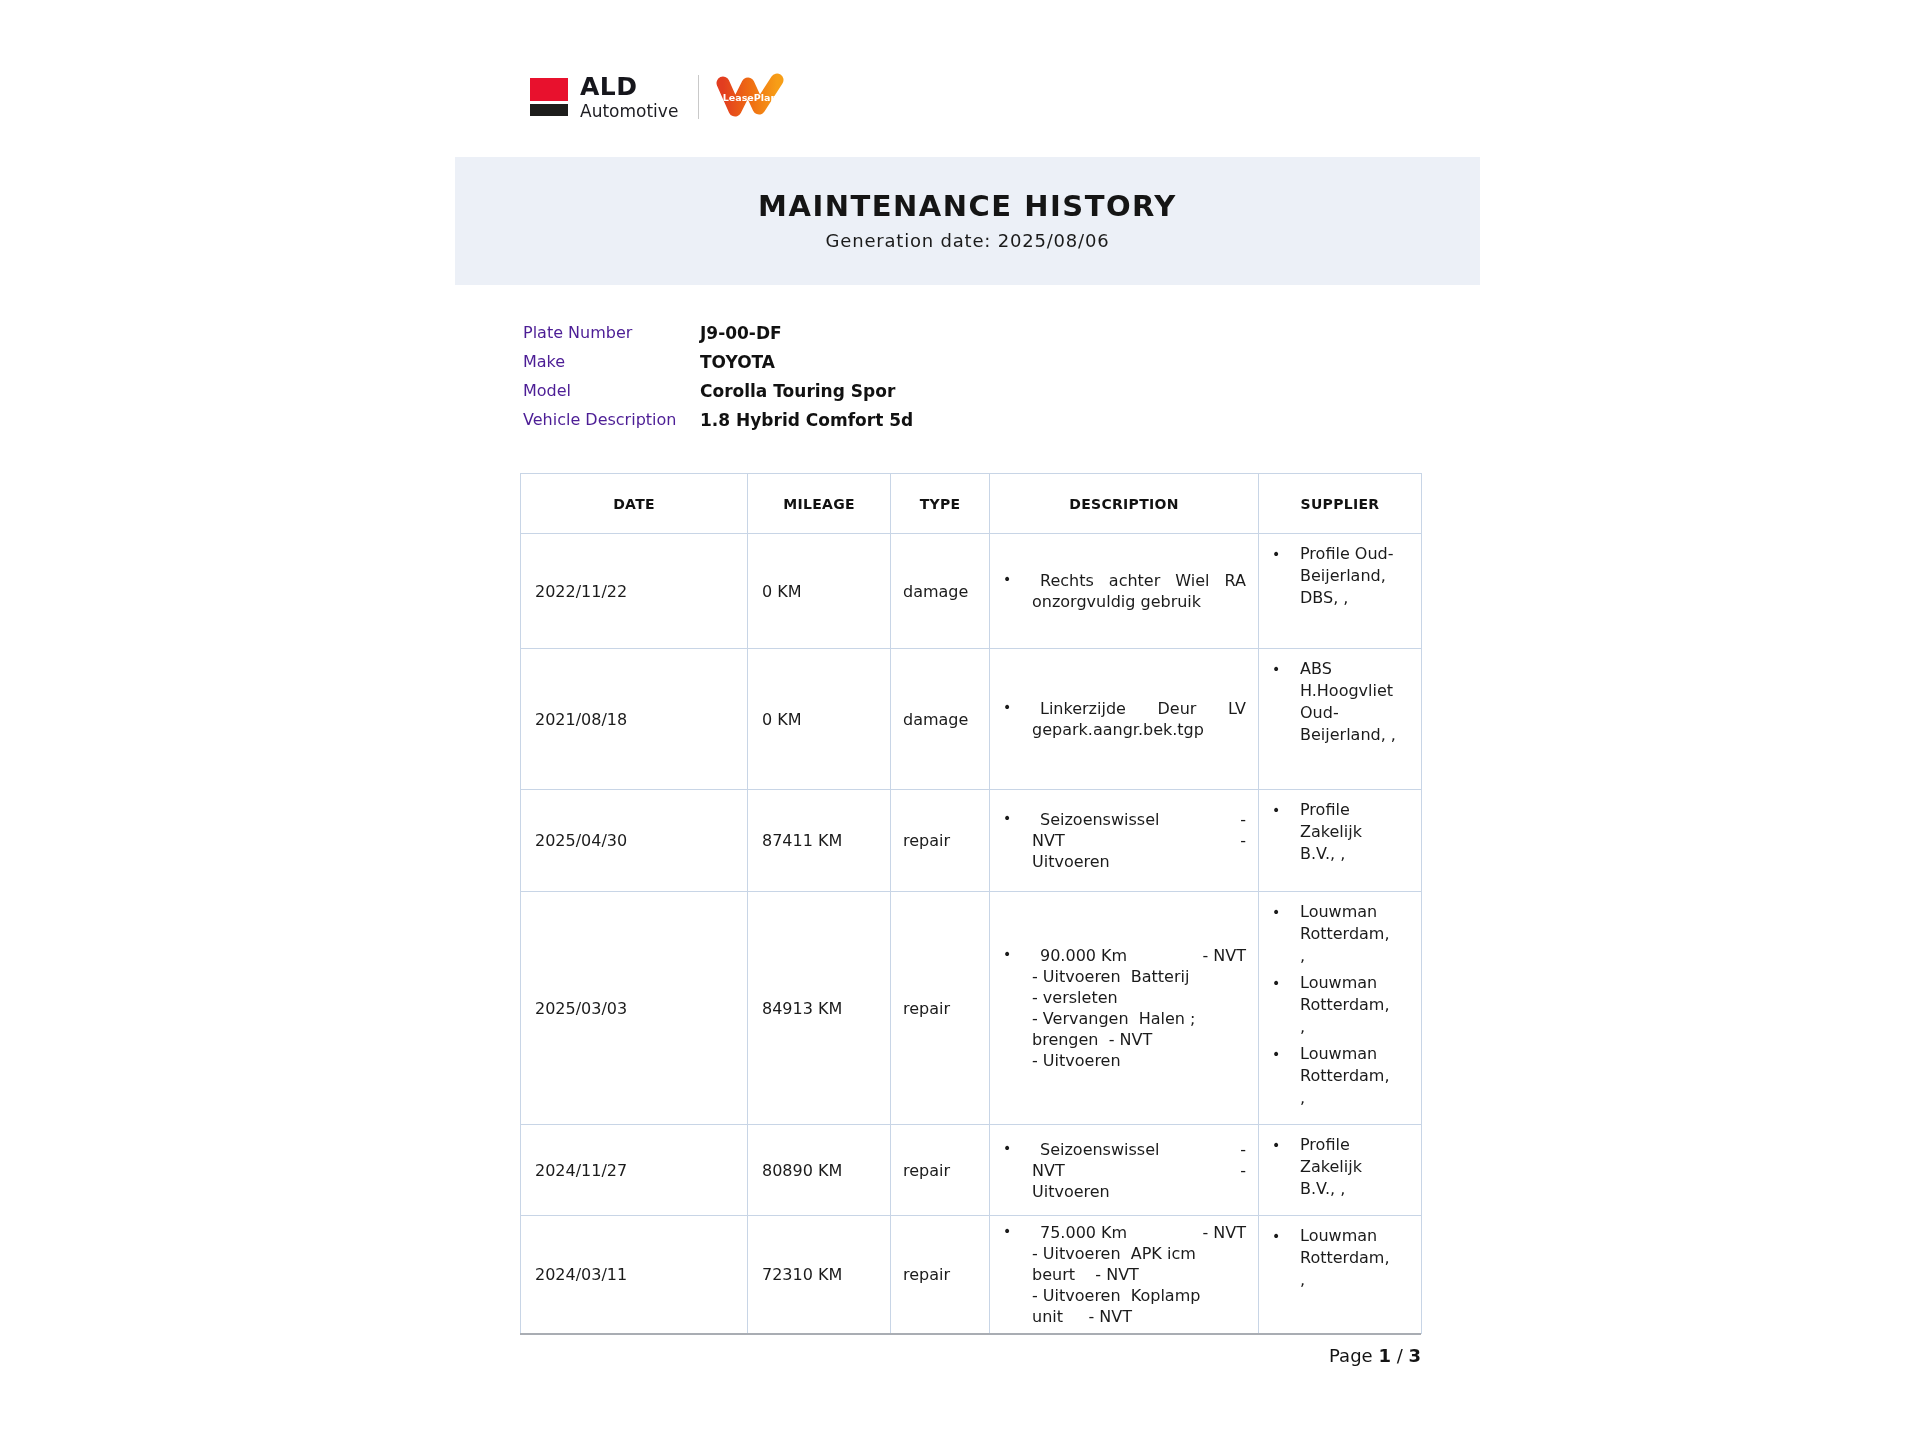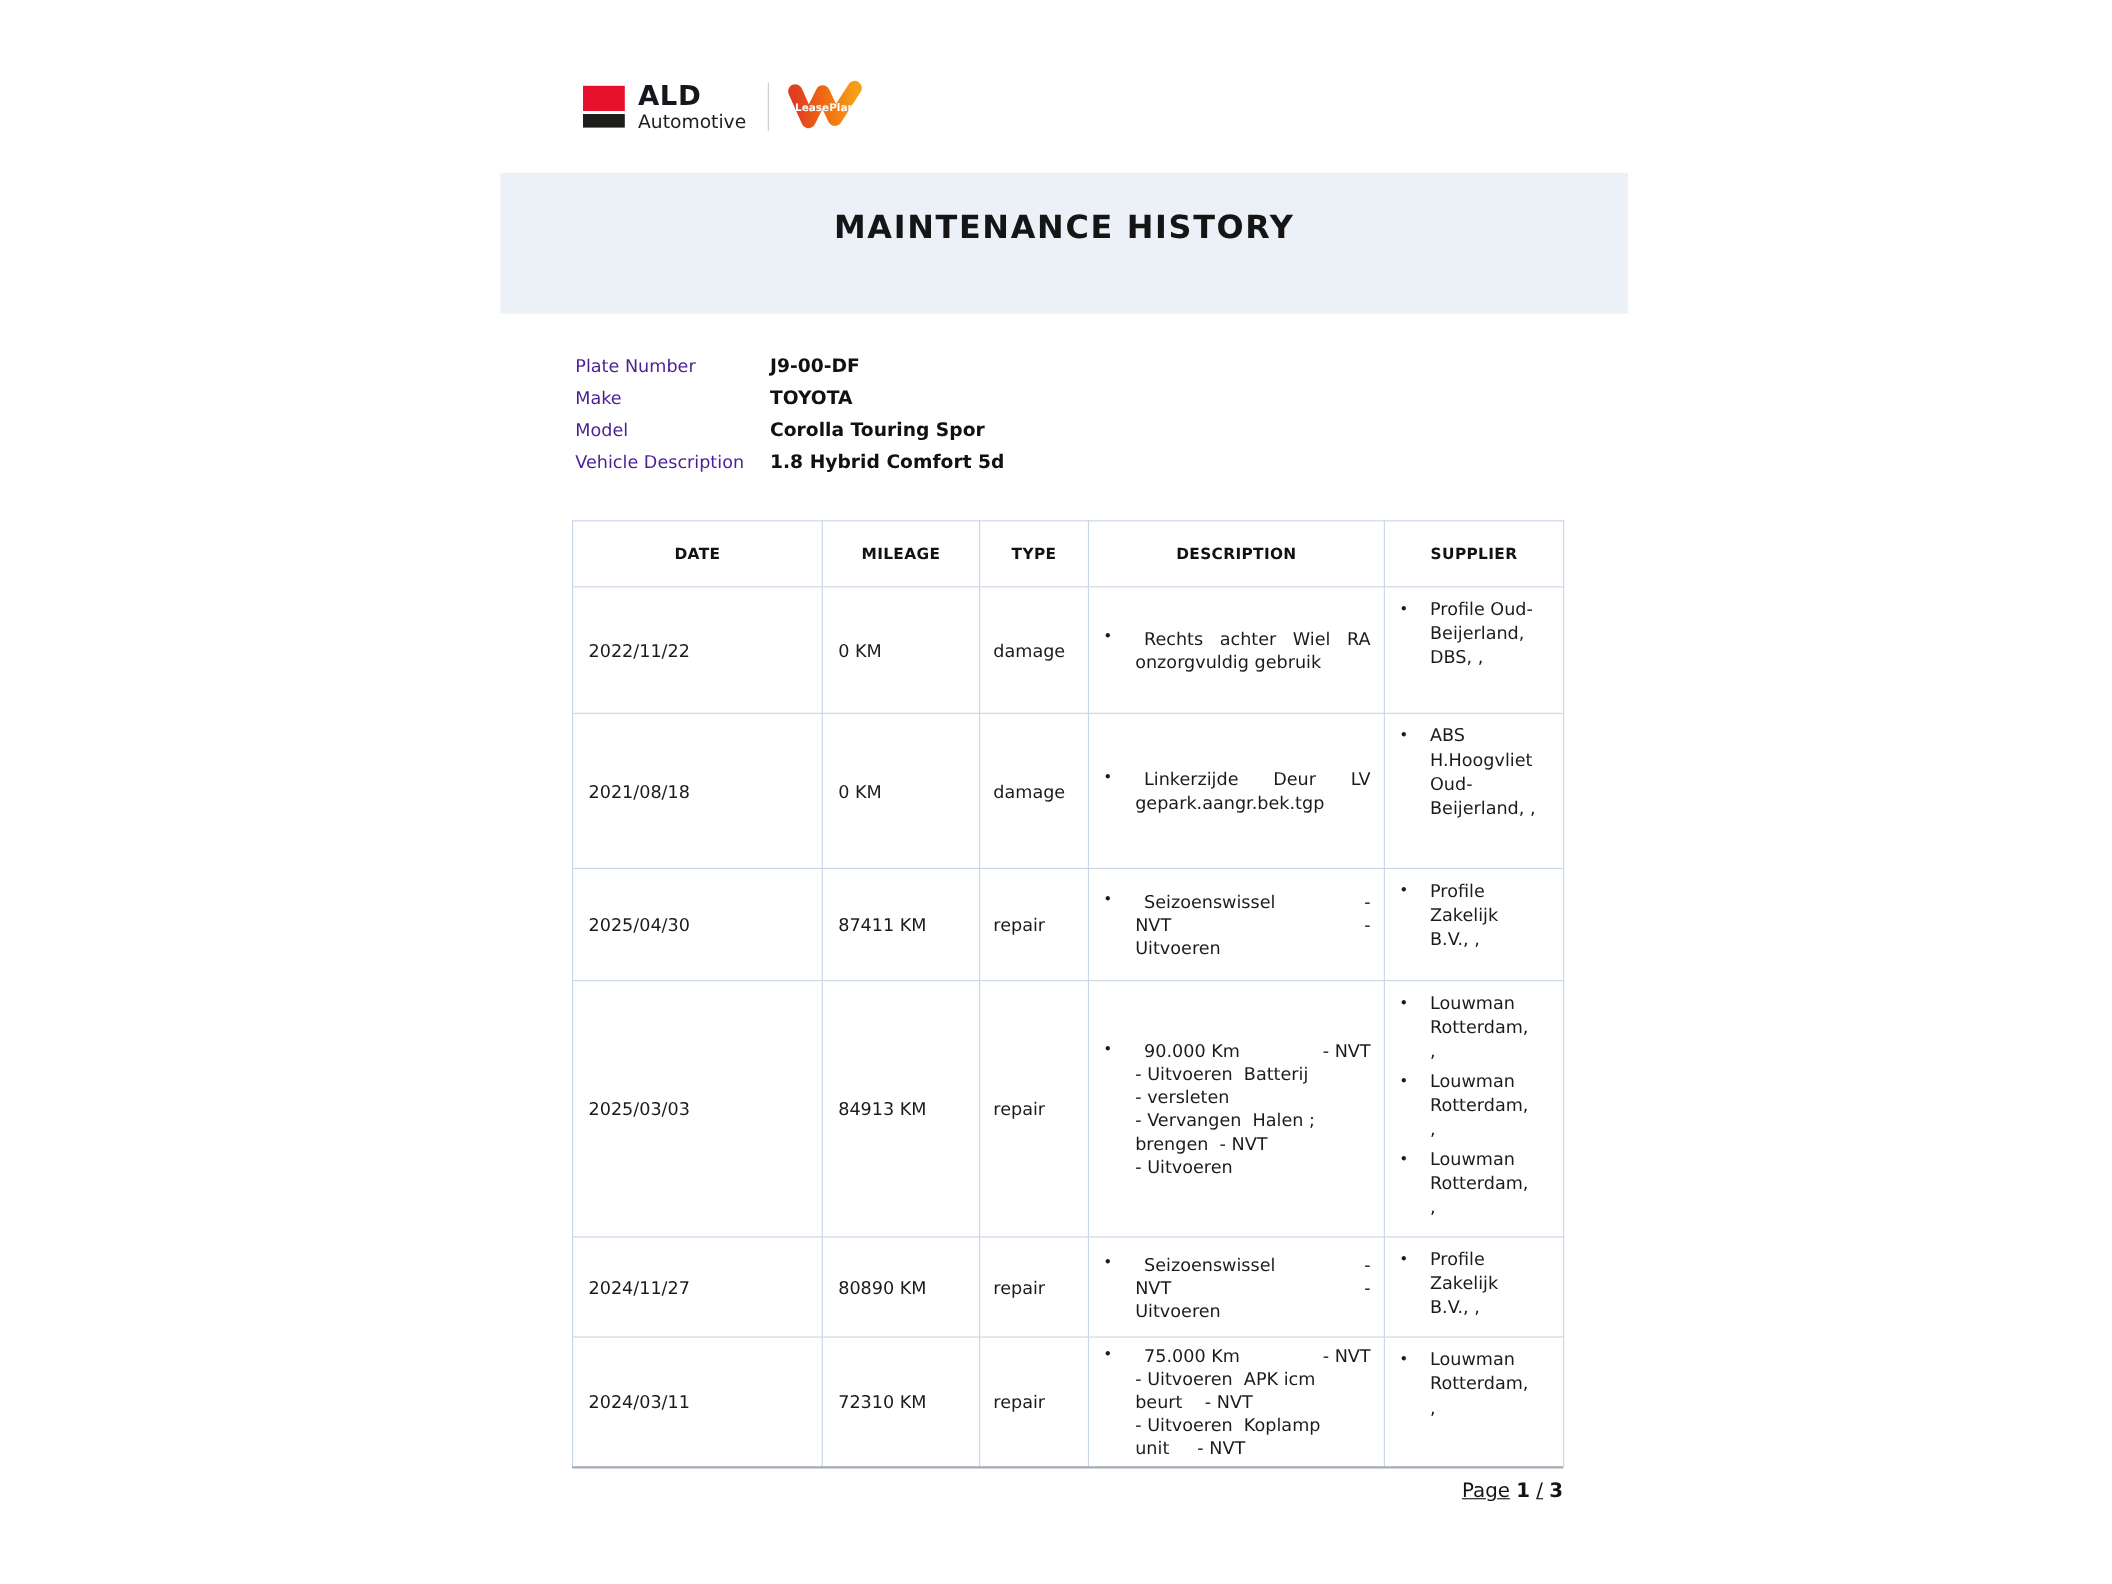--- a/index.html
+++ b/index.html
@@ -58,21 +58,21 @@
   .desc-line.split.first { padding-left:8px; }
 
   .sup-item { position:relative; padding-left:28px; width:96px; margin-bottom:5px; line-height:22px; }
   .sup-bullet { position:absolute; left:0; top:0; font-size:14px; }
 
   .cut-line { position:absolute; left:520px; top:1333px; width:901px; height:2px; background:#a9adb3; }
 
   
   .pagenum { position:absolute; top:1345px; left:520px; width:901px; text-align:right; font-size:18px; color:#141414; }
   .pagenum b { font-weight:700; }
-  .pagenum span { font-weight:400;text-decoration:underline; }
+  .pagenum span { font-weight:400; }
 </style>
 </head>
 <body>
 
 <div class="page">
 
   <header class="brand-row">
     <div class="ald-mark"></div>
     <div class="ald-words">
       <div class="ald-name">ALD</div>
@@ -89,20 +89,21 @@
           </linearGradient>
         </defs>
         <path d="M12,11 L24,38 L37,12 L48,36 L66,8" fill="none" stroke="url(#lpgrad)" stroke-width="13" stroke-linecap="round" stroke-linejoin="round"></path>
         <text x="39" y="29" text-anchor="middle" fill="#ffffff" font-family="DejaVu Sans, Liberation Sans, sans-serif" font-size="9.5" font-weight="700">LeasePlan</text>
       </svg>
     </div>
   </header>
 
   <section class="band">
     <h1>MAINTENANCE HISTORY</h1>
+    <div class="gen">Generation date: 2025/08/06</div>
   </section>
 
   <section class="info">
     <div class="info-row">
       <div class="info-label">Plate Number</div>
       <div class="info-value">J9-00-DF</div>
     </div>
     <div class="info-row">
       <div class="info-label">Make</div>
       <div class="info-value">TOYOTA</div>

